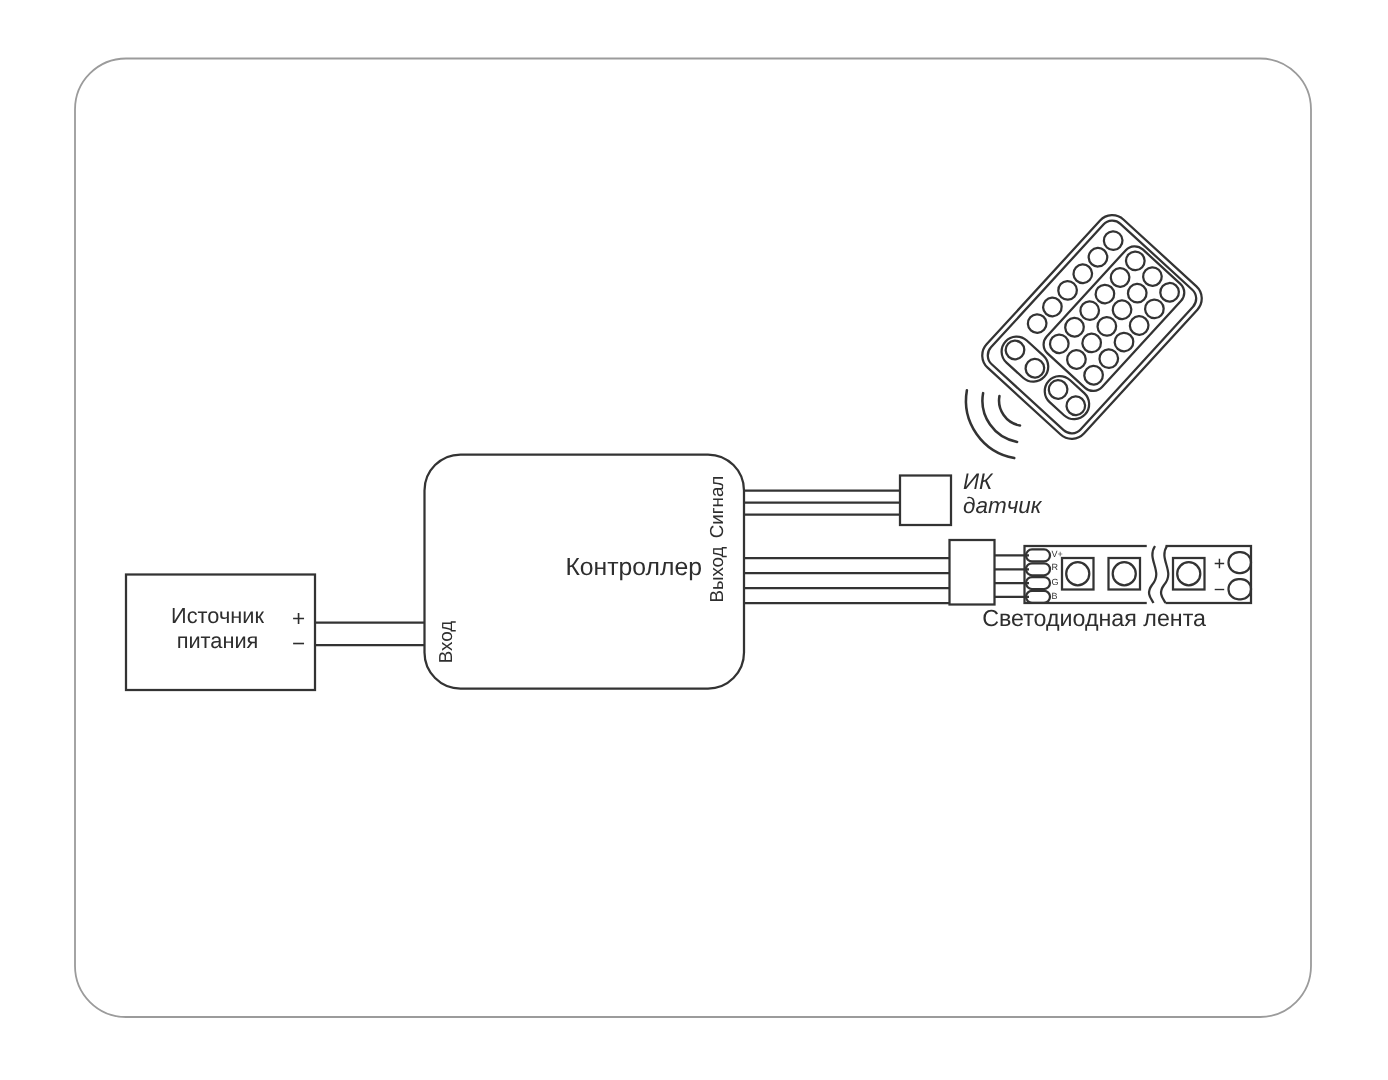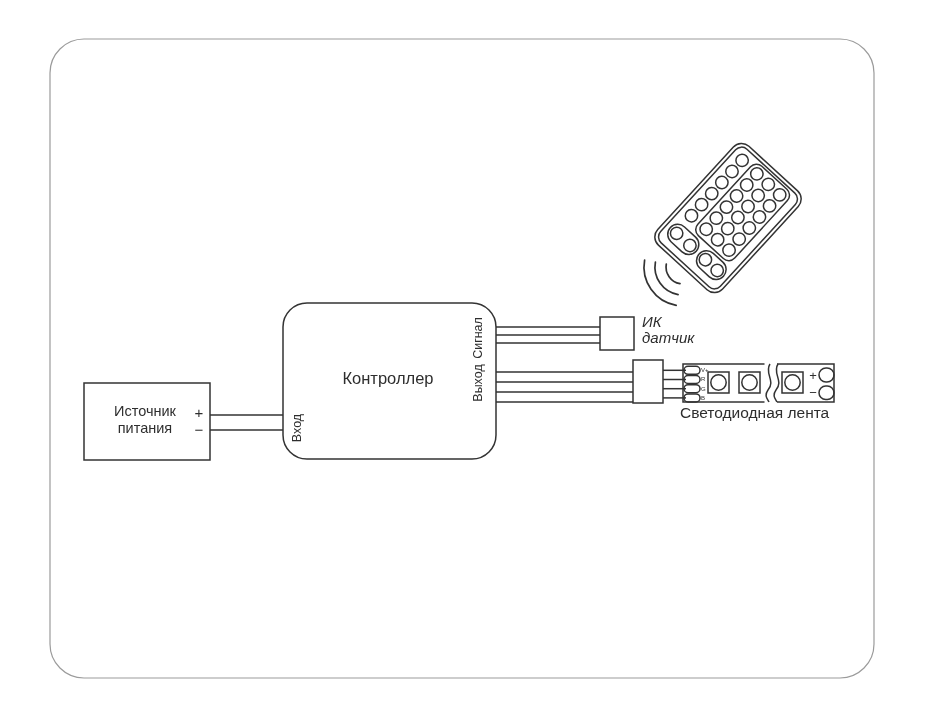--- a/index.html
+++ b/index.html
@@ -4,28 +4,28 @@
 <style>
   html,body{margin:0;padding:0;background:#ffffff;}
   .canvas{position:relative;width:925px;height:720px;background:#ffffff;
           font-family:"Liberation Sans",sans-serif;overflow:hidden;}
   .canvas > svg{position:absolute;left:0;top:0;}
   .lbl{position:absolute;color:#2e2e2e;}
   .ln{fill:none;stroke:#333333;stroke-width:1.5px;}
   #lbl-power{left:105px;top:403px;width:80px;font-size:14.5px;line-height:17px;text-align:center;}
   #lbl-plus{left:191px;top:404px;width:16px;font-size:15px;text-align:center;}
   #lbl-minus{left:191px;top:421px;width:16px;font-size:15px;text-align:center;}
-  #lbl-controller{left:308px;top:369px;width:160px;font-size:16.5px;text-align:center;}
+  #lbl-controller{left:308px;top:369px;width:160px;font-size:16.5px;text-align:right;}
   .vlbl{height:18px;line-height:18px;font-size:12.5px;text-align:center;
         transform:rotate(-90deg);transform-origin:center;}
   #lbl-in{left:257px;top:419px;width:80px;}
   #lbl-signal{left:438px;top:329px;width:80px;}
   #lbl-out{left:438px;top:374px;width:80px;}
   #lbl-ir{left:642px;top:314px;width:52px;font-size:15px;line-height:15.5px;font-style:italic;}
-  #lbl-strip{left:680px;top:404px;width:160px;font-size:15.5px;text-align:left;}
+  #lbl-strip{left:644px;top:404px;width:160px;font-size:15.5px;text-align:right;}
   .padlbl{left:701px;width:12px;font-size:6px;line-height:7px;white-space:nowrap;color:#333;}
   #padlbl-0{top:367px;} #padlbl-1{top:376px;} #padlbl-2{top:385.5px;} #padlbl-3{top:394.5px;}
   #lbl-sp{left:806px;top:368px;width:14px;font-size:13px;text-align:center;}
   #lbl-sm{left:806px;top:385px;width:14px;font-size:13px;text-align:center;}
 </style>
 </head>
 <body>
 
 <div class="canvas">
 

